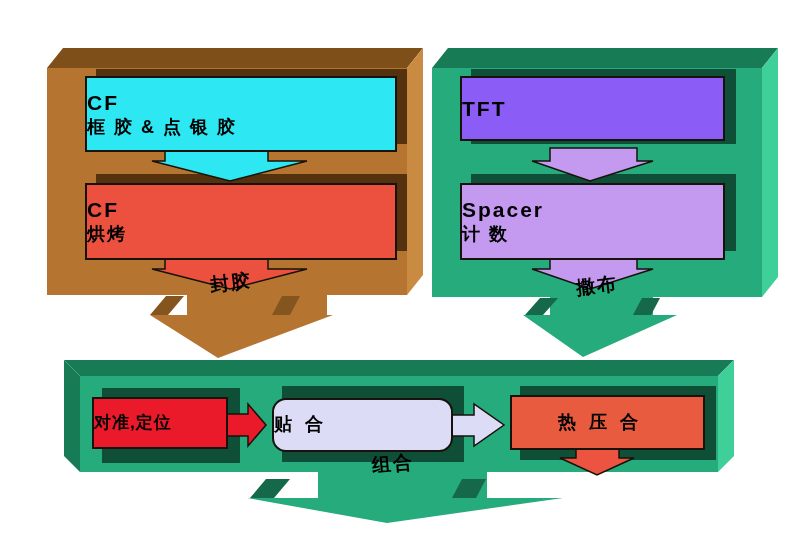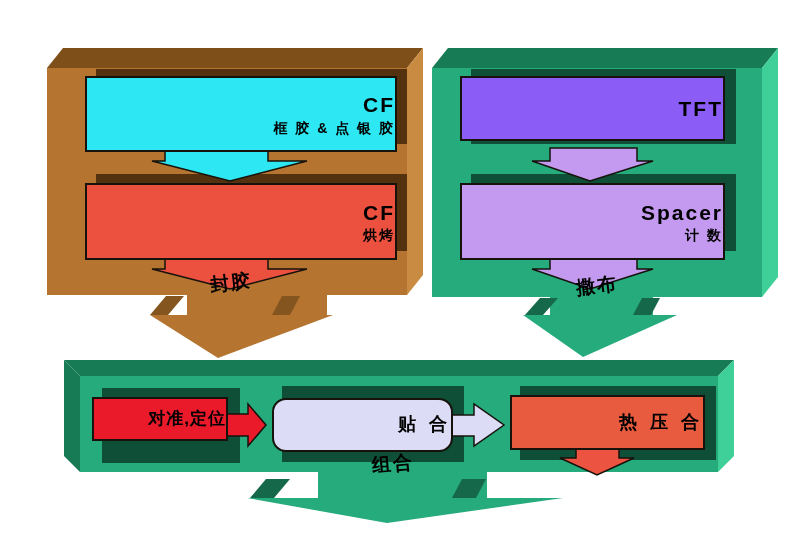--- a/index.html
+++ b/index.html
@@ -3,32 +3,32 @@
 <meta charset="utf-8">
 <style>
   html,body{margin:0;padding:0;background:#ffffff;}
   .stage{
     position:relative;width:800px;height:541px;background:#ffffff;overflow:hidden;
     font-family:"Liberation Sans",sans-serif;font-weight:bold;color:#000;
   }
   .stage svg{position:absolute;left:0;top:0;}
   .pbox{
     position:absolute;box-sizing:border-box;border:2px solid #17120b;
-    display:flex;flex-direction:column;align-items:flex-end;justify-content:center;
+    display:flex;flex-direction:column;align-items:flex-start;justify-content:center;
     text-align:center;line-height:1.3;letter-spacing:2px;
   }
   .l1{font-size:21px;}
-  .l2{font-size:14px;}
+  .l2{font-size:18px;}
   #box-cf1{left:85px;top:76px;width:312px;height:76px;background:#2de7f2;}
   #box-cf2{left:85px;top:183px;width:312px;height:77px;background:#ec5140;}
   #box-tft1{left:460px;top:76px;width:265px;height:65px;background:#8b5cf6;}
   #box-tft2{left:460px;top:183px;width:265px;height:77px;background:#c49af0;}
-  #box-align{left:92px;top:397px;width:136px;height:44px;background:#ea1a2b;font-size:17px;letter-spacing:1px;}
+  #box-align{left:92px;top:397px;width:136px;height:52px;background:#ea1a2b;font-size:17px;letter-spacing:1px;}
   #box-lam{left:272px;top:398px;width:181px;height:54px;background:#dcdcf6;font-size:18px;letter-spacing:4px;border-radius:14px;}
-  #box-press{left:510px;top:395px;width:195px;height:55px;background:#e95b3f;font-size:18px;letter-spacing:4px;}
+  #box-press{left:510px;top:395px;width:195px;height:55px;background:#e95b3f;font-size:18px;letter-spacing:4px;padding-left:46px;}
   .stage-label{position:absolute;font-size:19px;width:74px;text-align:center;letter-spacing:2px;}
   #label-seal{left:194px;top:270px;transform:rotate(-7deg);}
   #label-spread{left:560px;top:273px;transform:rotate(-7deg);}
   #label-assemble{left:356px;top:451px;transform:rotate(-5deg);}
 </style>
 </head>
 <body>
 
 <div class="stage">
 

